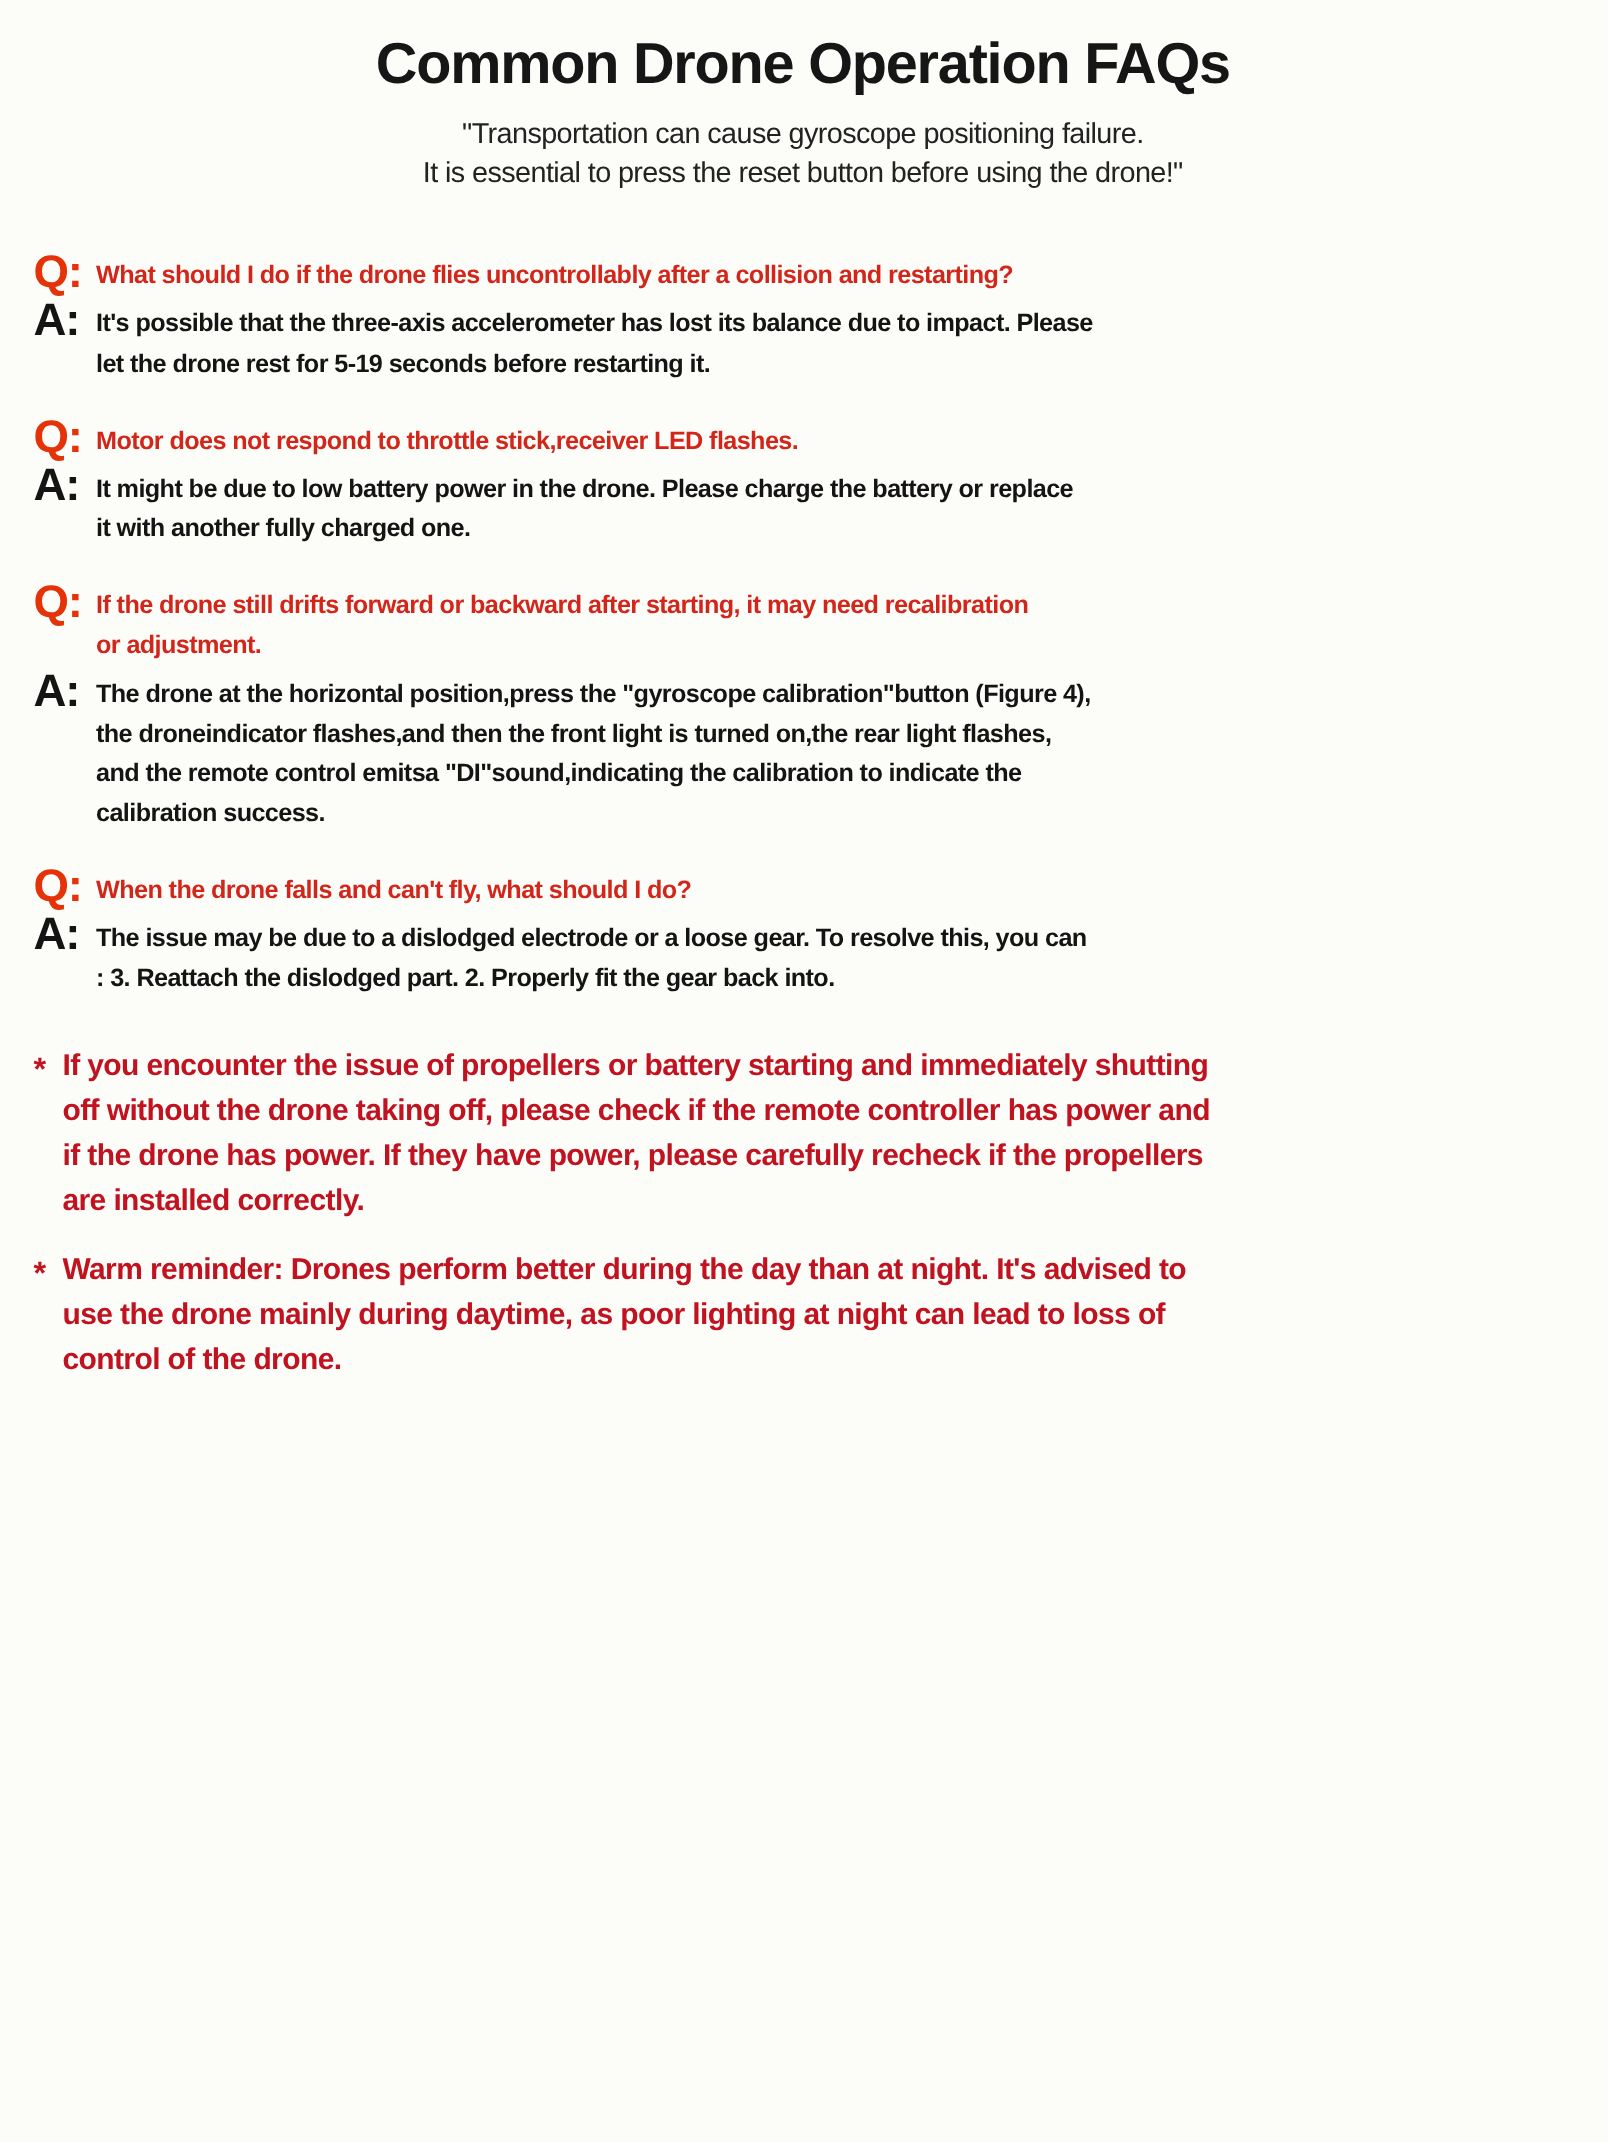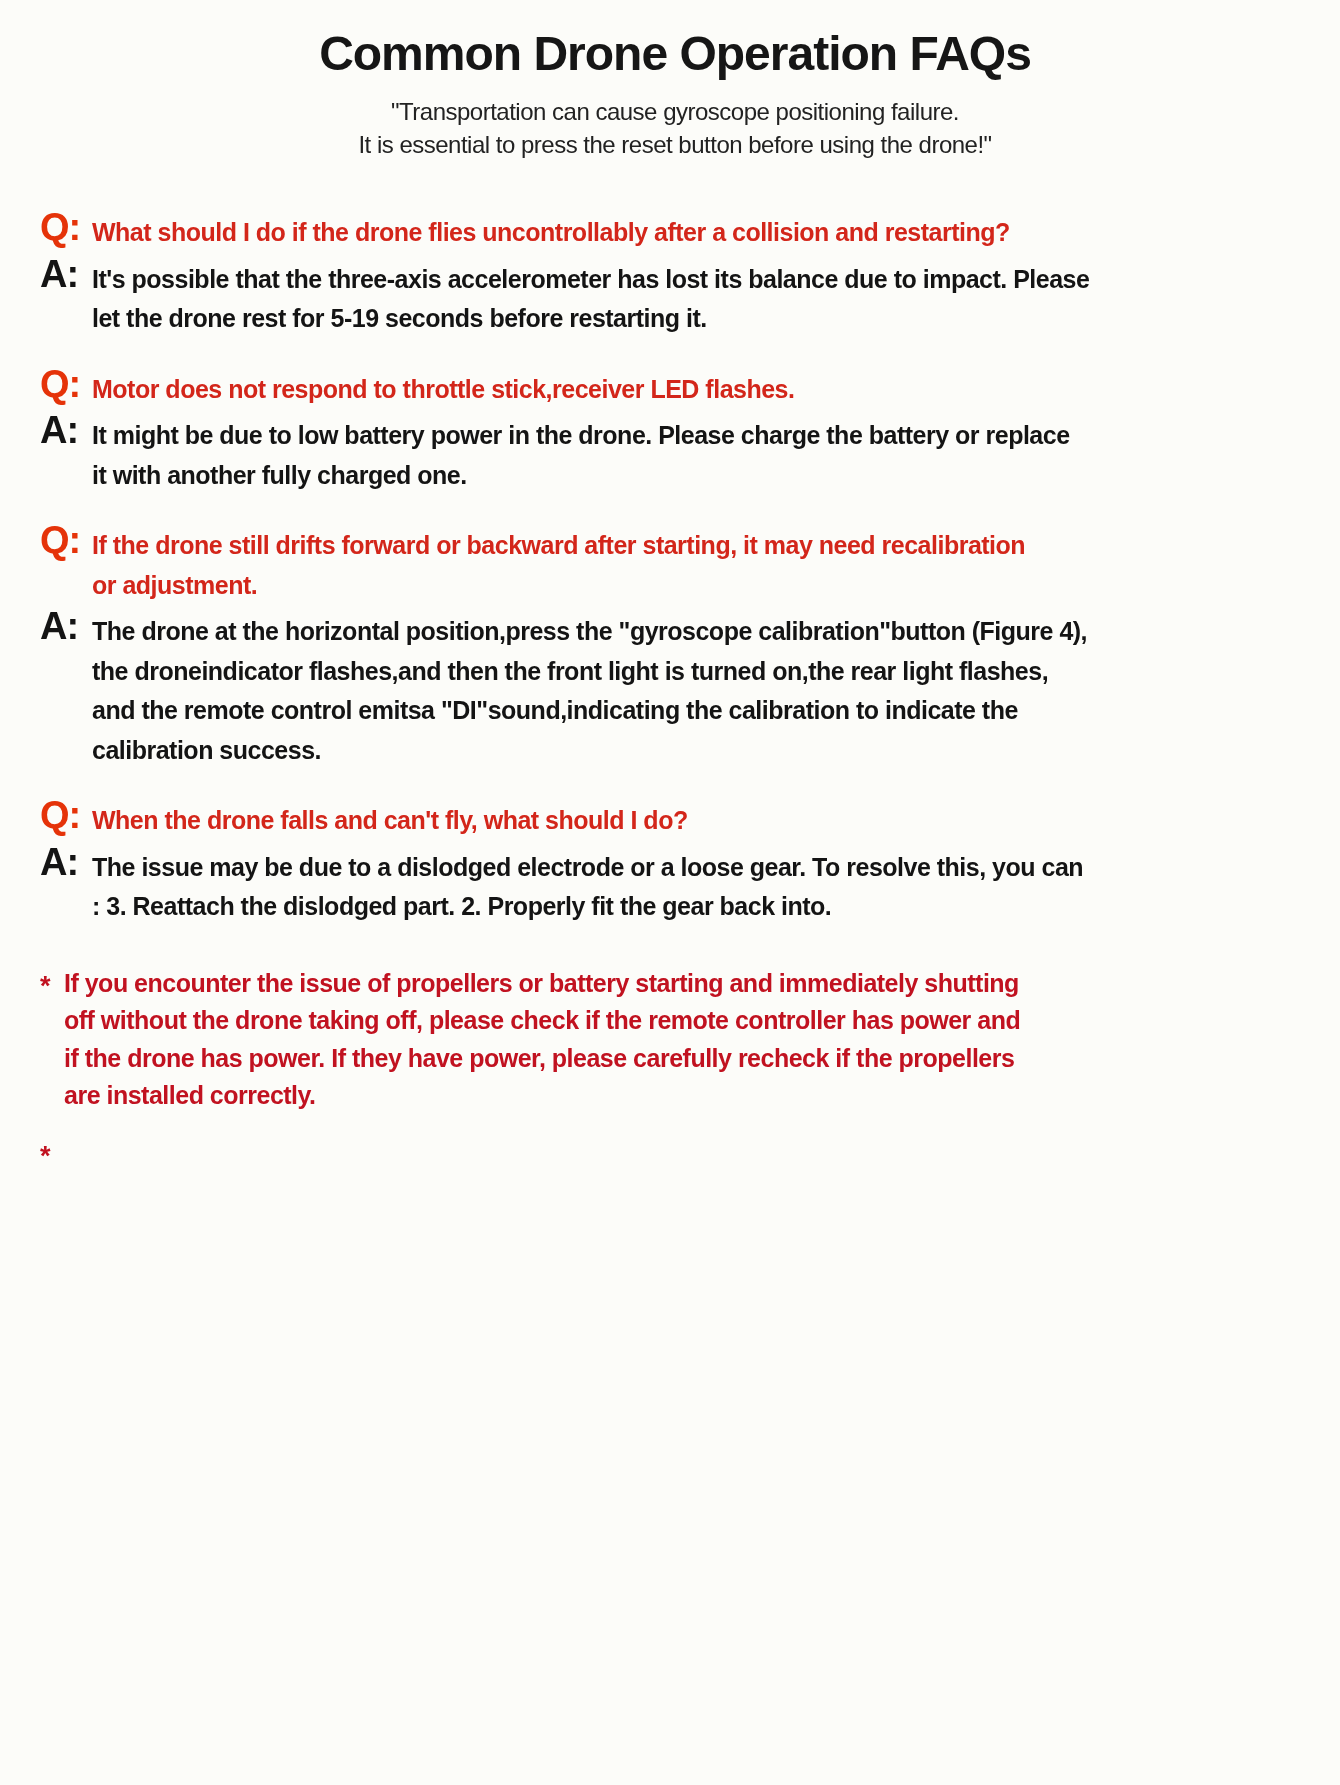--- a/index.html
+++ b/index.html
@@ -10,21 +10,21 @@
   body {
     width: 1340px;
     height: 1785px;
     font-family: "Liberation Sans", sans-serif;
     overflow: hidden;
   }
   .page {
     box-sizing: border-box;
     width: 1340px;
     height: 1785px;
-    padding: 26px 30px 0 40px;
+    padding: 26px 30px 0 28px;
   }
   .title {
     margin: 0;
     text-align: center;
     font-size: 48px;
     font-weight: bold;
     letter-spacing: -1px;
     color: #161616;
   }
   .subtitle {
@@ -46,21 +46,21 @@
     font-size: 38px;
     font-weight: bold;
     line-height: 0.95;
     letter-spacing: -1px;
   }
   .q-label { color: #e53309; }
   .a-label { color: #141414; }
   .qa-text {
     flex: 1;
     padding-top: 4px;
-    font-size: 25px;
+    font-size: 21px;
     font-weight: bold;
     letter-spacing: -0.5px;
     line-height: 1.58;
     white-space: pre-line;
   }
   .q-text { color: #d3261a; }
   .a-text { color: #141414; }
   .notes-section { margin-top: 38px; }
   .note-item {
     display: flex;
@@ -155,17 +155,20 @@
     <div class="note-item">
       <span class="note-bullet">*</span>
       <span class="note-text">If you encounter the issue of propellers or battery starting and immediately shutting
 off without the drone taking off, please check if the remote controller has power and
 if the drone has power. If they have power, please carefully recheck if the propellers
 are installed correctly.</span>
     </div>
 
     <div class="note-item">
       <span class="note-bullet">*</span>
+      <span class="note-text">Warm reminder: Drones perform better during the day than at night. It's advised to
+use the drone mainly during daytime, as poor lighting at night can lead to loss of
+control of the drone.</span>
     </div>
 
   </div>
 
 </div>
 
 </body></html>

